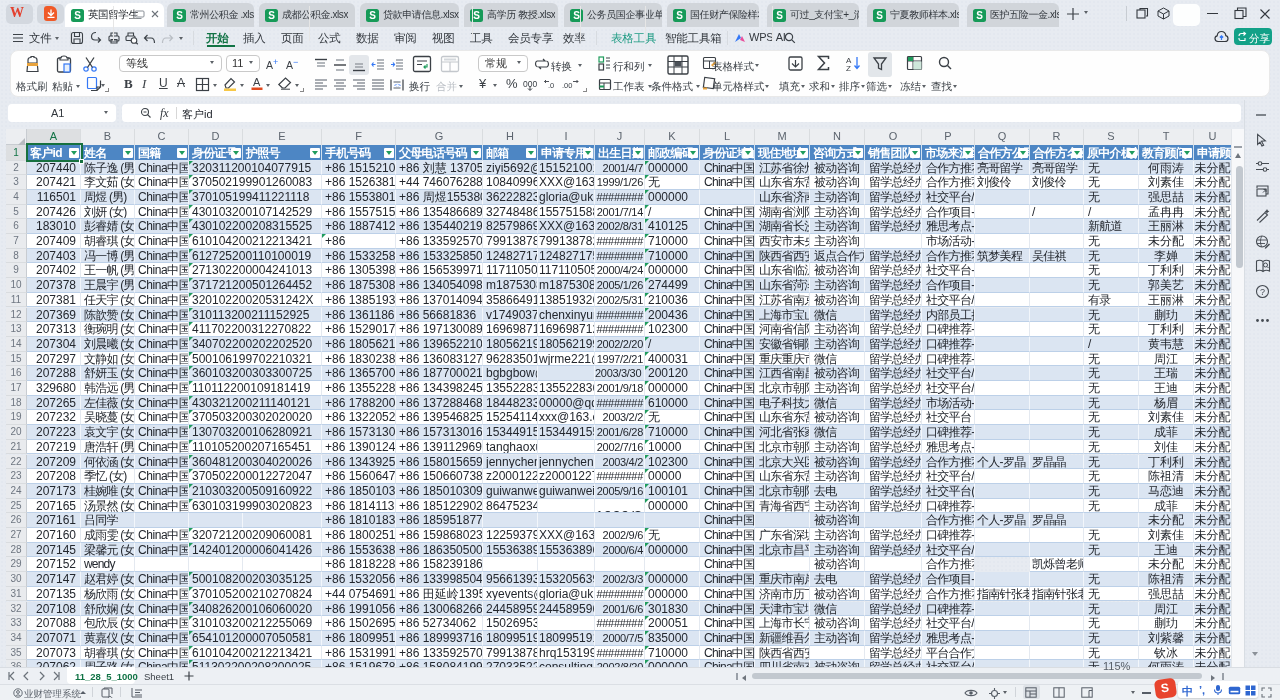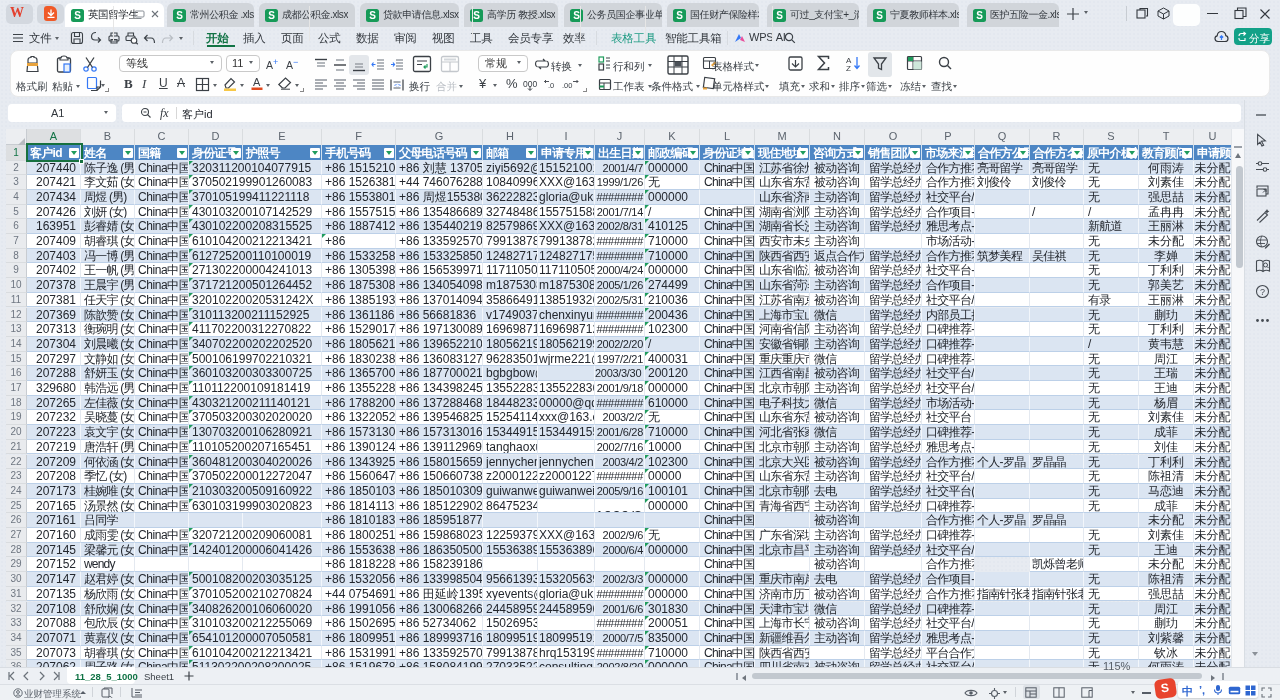--- a/index.html
+++ b/index.html
@@ -552,21 +552,21 @@
 <div class="cell" style="left:783px;width:55px;padding-left:4px;letter-spacing:-0.7px;">被动咨询</div>
 <div class="cell" style="left:838px;width:57px;padding-left:4px;letter-spacing:-0.7px;">留学总经办</div>
 <div class="cell" style="left:895px;width:53px;padding-left:4px;letter-spacing:-0.7px;">合作方推荐</div>
 <div class="cell" style="left:948px;width:55px;padding-left:2px;letter-spacing:-0.7px;">刘俊伶</div>
 <div class="cell" style="left:1003px;width:54px;padding-left:2px;letter-spacing:-0.7px;">刘俊伶</div>
 <div class="cell" style="left:1057px;width:55px;padding-left:4px;letter-spacing:-0.7px;">无</div>
 <div class="cell" style="left:1112px;width:55px;text-align:center;padding:0;">刘素佳</div>
 <div class="cell" style="left:1167px;width:38px;text-align:center;padding:0;">未分配</div>
 </div>
 <div class="row even" style="top:60.9px;">
-<div class="cell" style="left:0px;width:54px;text-align:right;padding:0 4px 0 0;">207434</div>
+<div class="cell" style="left:0px;width:54px;text-align:right;padding:0 4px 0 0;">116501</div>
 <div class="cell" style="left:54px;width:54px;letter-spacing:-0.8px;">周煜 (男)</div>
 <div class="cell" style="left:108px;width:54px;letter-spacing:-0.45px;">China中国</div>
 <div class="cell gc" style="left:162px;width:133px;">370105199411221118</div>
 <div class="cell" style="left:295px;width:74px;">+86 155380193</div>
 <div class="cell" style="left:369px;width:87px;">+86 周煜1553801</div>
 <div class="cell" style="left:456px;width:55px;">3622282352</div>
 <div class="cell" style="left:511px;width:57px;padding-left:1px;">gloria@ukn</div>
 <div class="cell" style="left:568px;width:50px;text-align:right;padding:0 1px 0 0;font-size:11px;letter-spacing:-0.3px;">########</div>
 <div class="cell gc" style="left:618px;width:55px;">000000</div>
 <div class="cell" style="left:673px;width:55px;padding-left:4px;letter-spacing:-0.7px;"></div>
@@ -596,21 +596,21 @@
 <div class="cell" style="left:783px;width:55px;padding-left:4px;letter-spacing:-0.7px;">主动咨询</div>
 <div class="cell" style="left:838px;width:57px;padding-left:4px;letter-spacing:-0.7px;">留学总经办</div>
 <div class="cell" style="left:895px;width:53px;padding-left:4px;letter-spacing:-0.7px;">合作项目-学</div>
 <div class="cell" style="left:948px;width:55px;padding-left:2px;letter-spacing:-0.7px;"></div>
 <div class="cell" style="left:1003px;width:54px;padding-left:2px;letter-spacing:-0.7px;">/</div>
 <div class="cell" style="left:1057px;width:55px;padding-left:4px;letter-spacing:-0.7px;">/</div>
 <div class="cell" style="left:1112px;width:55px;text-align:center;padding:0;">孟冉冉</div>
 <div class="cell" style="left:1167px;width:38px;text-align:center;padding:0;">未分配</div>
 </div>
 <div class="row even" style="top:90.3px;">
-<div class="cell" style="left:0px;width:54px;text-align:right;padding:0 4px 0 0;">163951</div>
+<div class="cell" style="left:0px;width:54px;text-align:right;padding:0 4px 0 0;">183010</div>
 <div class="cell" style="left:54px;width:54px;letter-spacing:-0.8px;">彭睿婧 (女)</div>
 <div class="cell" style="left:108px;width:54px;letter-spacing:-0.45px;">China中国</div>
 <div class="cell gc" style="left:162px;width:133px;">430102200208315525</div>
 <div class="cell" style="left:295px;width:74px;">+86 188741294</div>
 <div class="cell" style="left:369px;width:87px;">+86 13544021983</div>
 <div class="cell" style="left:456px;width:55px;">8257986953</div>
 <div class="cell" style="left:511px;width:57px;padding-left:1px;">XXX@163.co</div>
 <div class="cell" style="left:568px;width:50px;text-align:right;padding:0 1px 0 0;font-size:11px;letter-spacing:-0.3px;">2002/8/31</div>
 <div class="cell gc" style="left:618px;width:55px;">410125</div>
 <div class="cell" style="left:673px;width:55px;padding-left:4px;letter-spacing:-0.7px;">China中国</div>

